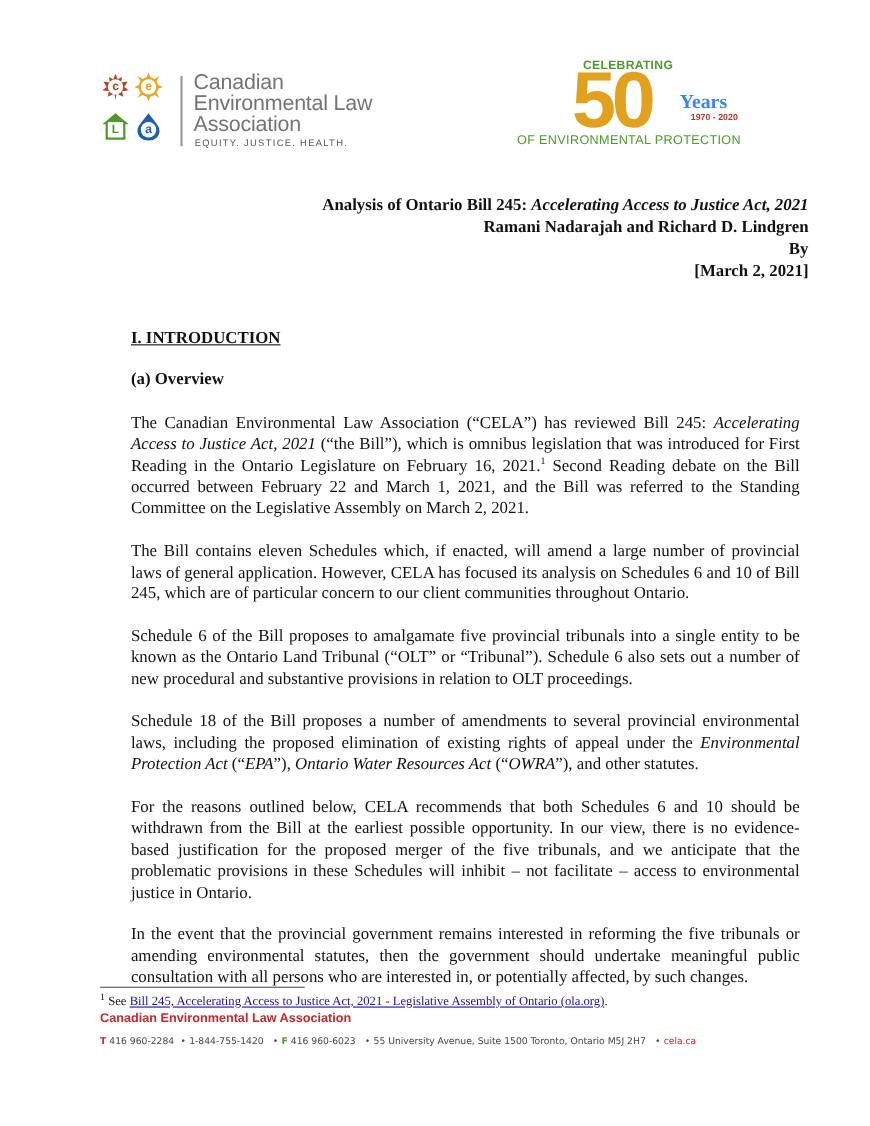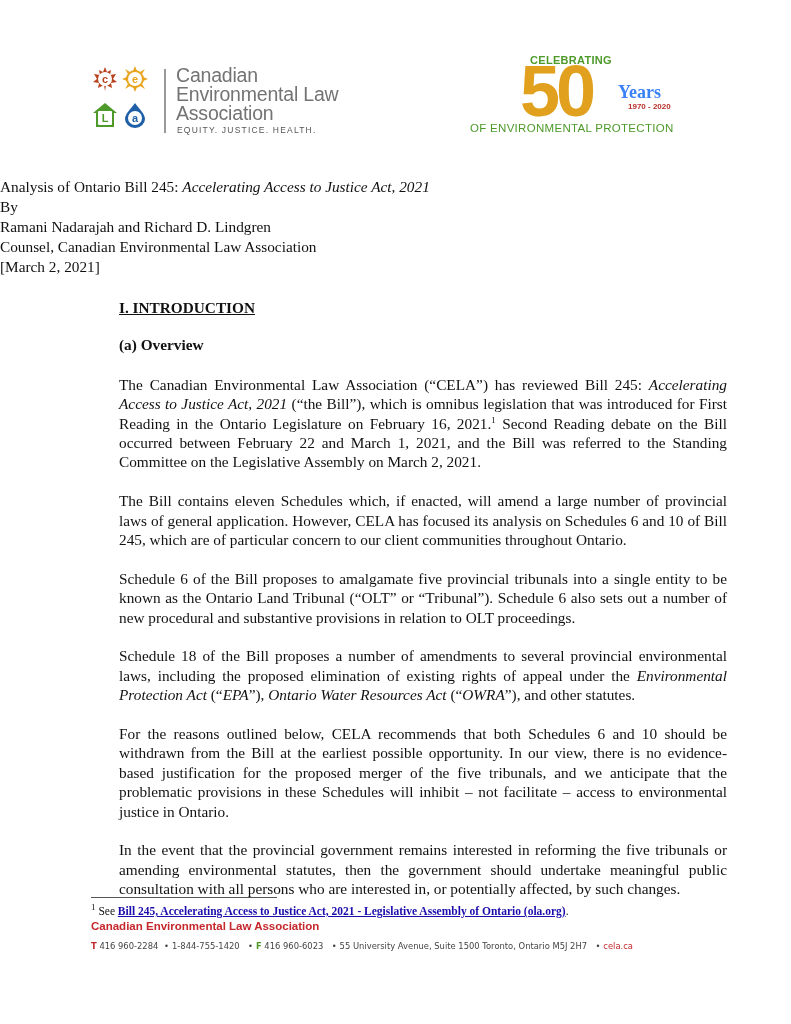--- a/index.html
+++ b/index.html
@@ -19,35 +19,35 @@
   .cela-tagline { position:absolute; left:85px; top:59px; font-family:"Liberation Sans", sans-serif; color:#555; font-size:8.5px; letter-spacing:1.2px; }
 
   .logo-50 { position:absolute; left:470px; top:54px; width:220px; height:84px; }
   .celebrating { position:absolute; left:60px; top:0; font-family:Liberation Sans, sans-serif; font-weight:bold; color:#4d9a2a; font-size:11px; letter-spacing:0.3px; }
   .fifty { position:absolute; left:50px; top:6px; font-family:"Liberation Sans", sans-serif; font-weight:bold; color:#e1a11e; font-size:72px; line-height:62px; letter-spacing:-4px; }
   .years { position:absolute; left:148px; top:28px; font-family:"Liberation Serif", serif; font-weight:bold; color:#3b82f6; font-size:18px; }
   .yrange { position:absolute; left:134px; top:48px; font-family:"Liberation Sans", sans-serif; font-weight:bold; color:#b8312a; font-size:8px;margin-left:24px; }
   .oep { position:absolute; left:0; top:68px; font-family:"Liberation Sans", sans-serif; font-weight:normal; color:#4d9a2a; font-size:11.5px; letter-spacing:0.3px; white-space:nowrap; }
 
   
-  .title-block { position:absolute; left:0; top:177px; width:735px; text-align:left; font-weight:normal; font-size:15.3px; line-height:20px; }
+  .title-block { position:absolute; left:0; top:177px; width:735px; text-align:right; font-weight:bold; font-size:15.3px; line-height:20px; }
   .title-block i { font-style:italic; }
 
   
   .body-wrap { position:absolute; left:91px; top:298px; width:608px; font-size:15.3px; line-height:19.4px;margin-left:28px; }
   .h1 { font-weight:bold; text-decoration:underline; margin:0 0 18px 0; }
   .h2 { font-weight:bold; margin:0 0 20px 0; }
   p.para { margin:0 0 19.4px 0; text-align:justify; }
   p.para i { font-style:italic; }
   sup { font-size:9px; line-height:0; }
 
   
   .fn-rule { position:absolute; left:91px; top:897px; width:186px; height:1px; background:#555; }
   .footnote { position:absolute; left:91px; top:905px; font-size:11.5px; white-space:nowrap; }
-  .footnote a { color:#1a0dab; text-decoration:underline;font-weight:bold; }
+  .footnote a { color:#1a0dab; text-decoration:underline; }
 
   
   .footer-org { position:absolute; left:91px; top:920px; font-family:"Liberation Sans", sans-serif; color:#c4272c; font-size:11.5px; font-weight:bold; }
   .footer-contact { position:absolute; left:91px; top:941px; font-family:"DejaVu Sans", sans-serif; color:#444; font-size:8.4px; white-space:nowrap; }
   .footer-contact .tl { color:#c4272c; font-weight:bold; }
   .footer-contact .fl { color:#4d9a2a; font-weight:bold; }
   .footer-contact .web { color:#c4272c; }
   .sep { margin:0 3px; }
 </style>
 </head>
@@ -102,23 +102,22 @@
 <div class="logo-50">
   <div class="celebrating">CELEBRATING</div>
   <div class="fifty">50</div>
   <div class="years">Years</div>
   <div class="yrange">1970 - 2020</div>
   <div class="oep">OF ENVIRONMENTAL PROTECTION</div>
 </div>
 
 <div class="title-block">
   <div><span>Analysis of Ontario Bill 245: </span><i>Accelerating Access to Justice Act, 2021</i></div>
+  <div>Ramani Nadarajah and Richard D. Lindgren</div>
   <div>By</div>
-  <div>Ramani Nadarajah and Richard D. Lindgren</div>
-  <div>Counsel, Canadian Environmental Law Association</div>
   <div>[March 2, 2021]</div>
 </div>
 
 <div class="body-wrap">
   <div class="h1">I. INTRODUCTION</div>
   <div class="h2">(a) Overview</div>
 
   <p class="para"><span>The Canadian Environmental Law Association (“CELA”) has reviewed Bill 245: </span><i>Accelerating Access to Justice Act, 2021</i><span> (“the Bill”), which is omnibus legislation that was introduced for First Reading in the Ontario Legislature on February 16, 2021.</span><sup>1</sup><span> Second Reading debate on the Bill occurred between February 22 and March 1, 2021, and the Bill was referred to the Standing Committee on the Legislative Assembly on March 2, 2021.</span></p>
 
   <p class="para">The Bill contains eleven Schedules which, if enacted, will amend a large number of provincial laws of general application. However, CELA has focused its analysis on Schedules 6 and 10 of Bill 245, which are of particular concern to our client communities throughout Ontario.</p>

